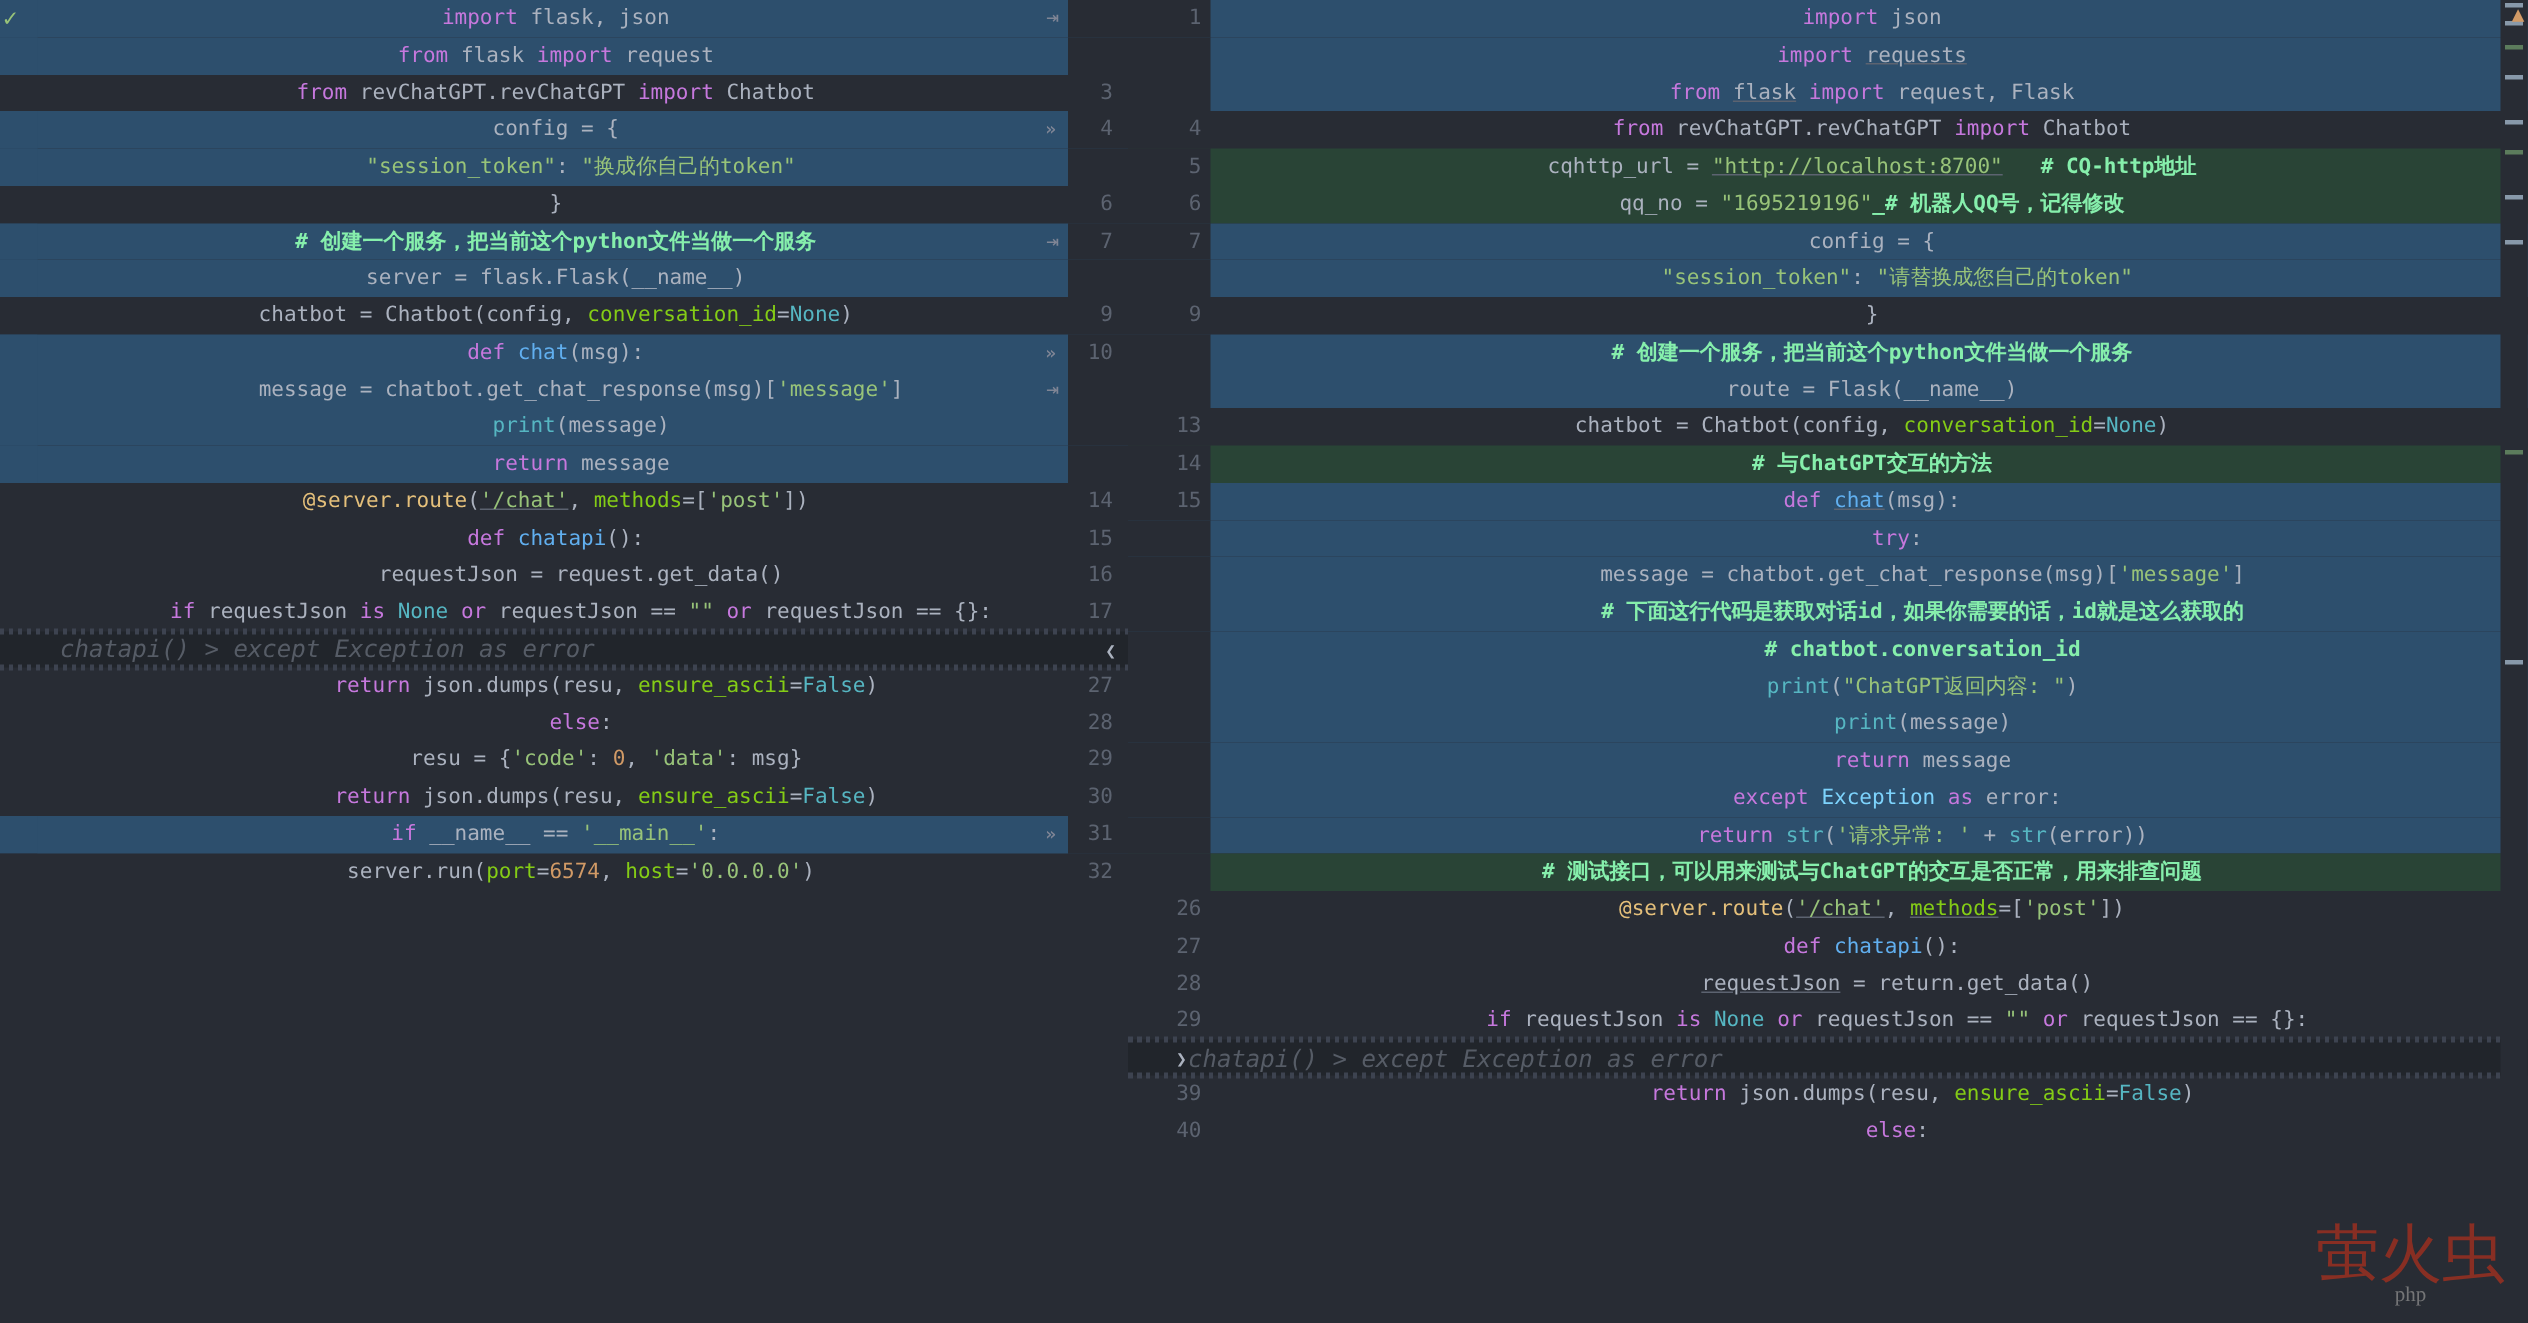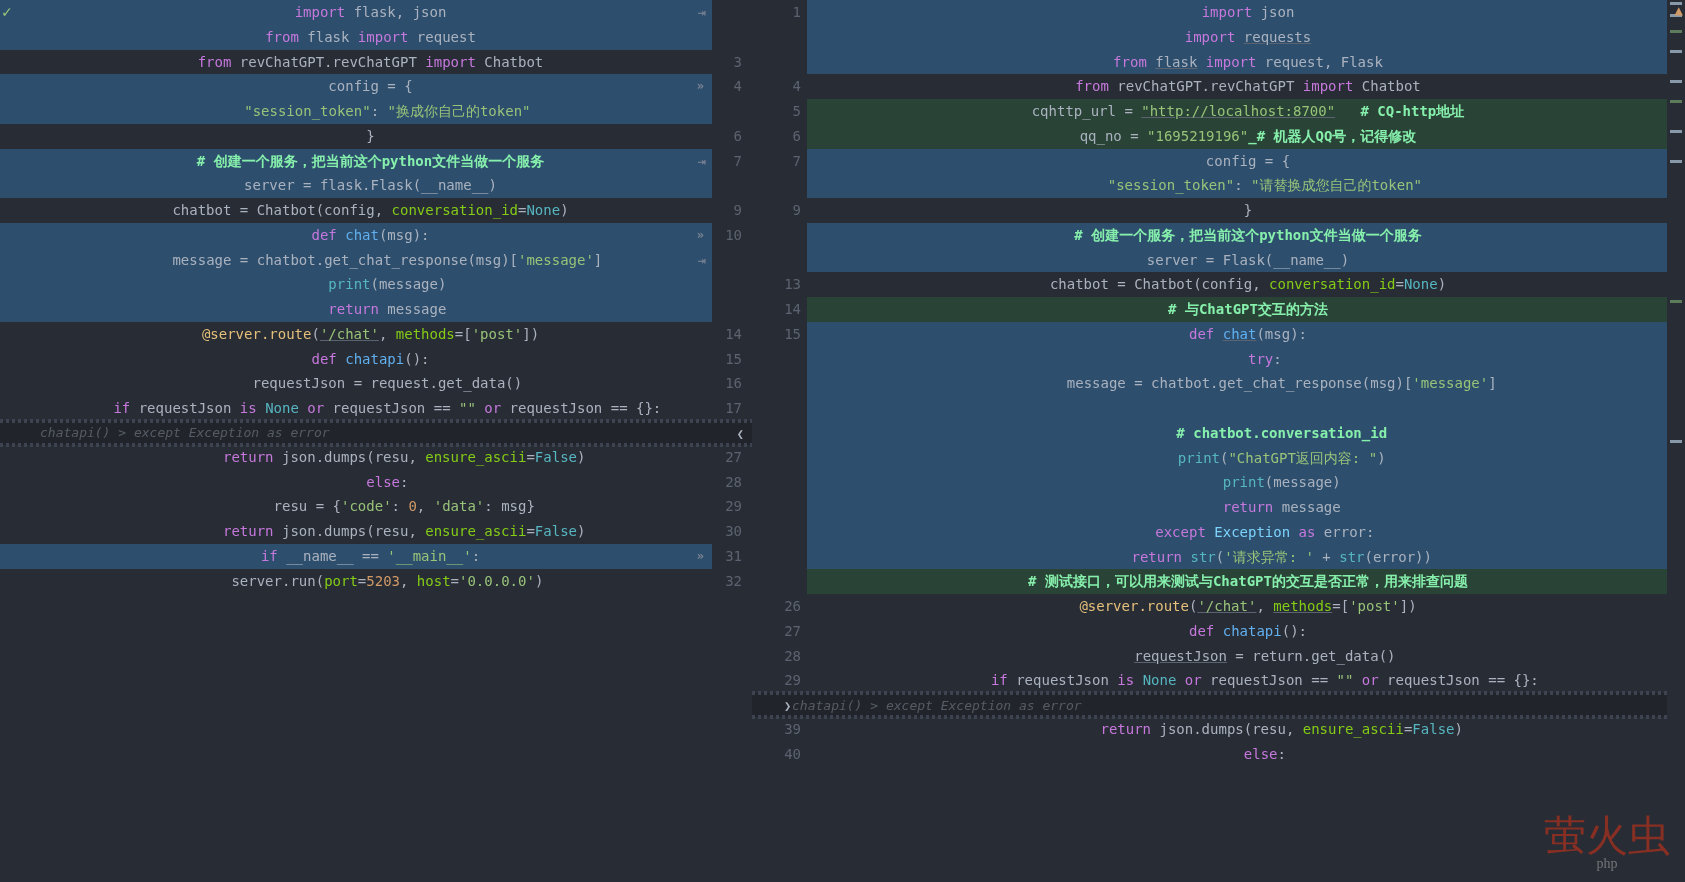--- a/index.html
+++ b/index.html
@@ -13,21 +13,21 @@
 .pane.right { flex:1; }
 .pane.right .gutter { width:55px; }
 .line { display:flex; height:24.75px; line-height:24.75px; white-space:pre; }
 .gutter { width:25px; text-align:right; color:#5c6370; padding-right:6px; flex-shrink:0; user-select:none; background:#282c34; }
 .gutter2 { width:40px; text-align:right; color:#5c6370; padding-right:10px; flex-shrink:0; user-select:none; background:#282c34; }
 .code { flex:1; padding-left:4px; overflow:hidden;text-align:center; }
 .hl-blue { background:#2d4f6d; }
 .hl-green { background:#294436; }
 .dim-gutter { color:#4b5363; }
 .fold-bar { height:24px; background:#21252b; display:flex; align-items:center; position:relative; }
-.fold-text { color:#565c66; font-style:italic; font-size:13px; padding-left:40px; }
+.fold-text { color:#565c66; font-style:italic; font-size:16px; padding-left:40px; }
 .zig { position:absolute; left:0; right:0; top:-2px; height:4px;
   background:repeating-linear-gradient(90deg,#3d4350,#3d4350 3px,transparent 3px,transparent 6px); }
 .zig.bot { top:auto; bottom:-2px; }
 .expand-icon { position:absolute; top:4px; color:#abb2bf; font-size:12px; padding:2px; }
 .left .expand-icon { right:6px; }
 .right .expand-icon { left:30px; }
 .action-icon { position:absolute; right:46px; color:#7f8595; font-size:14px; }
 .skip-icon { position:absolute; right:46px; color:#7f8595; font-size:12px; font-weight:bold; letter-spacing:2px;}
 .kw { color:#c678dd; }
 .str { color:#98c379; }
@@ -79,43 +79,43 @@
           <div class="zig"></div>
           <div class="zig bot"></div>
           <span class="fold-text">chatapi() &gt; except Exception as error</span>
           <span class="expand-icon">❮</span>
         </div>
         <div class="line "><div class="gutter "></div><div class="code"><span class="plain">        </span><span class="kw">return</span><span class="plain"> json.dumps(resu</span><span class="op">, </span><span class="param">ensure_ascii</span><span class="plain">=</span><span class="builtin">False</span><span class="plain">)</span></div><div class="gutter2 ">27</div></div>
         <div class="line "><div class="gutter "></div><div class="code"><span class="plain">    </span><span class="kw">else</span><span class="plain">:</span></div><div class="gutter2 ">28</div></div>
         <div class="line "><div class="gutter "></div><div class="code"><span class="plain">        resu = {</span><span class="str">'code'</span><span class="plain">: </span><span class="num">0</span><span class="op">, </span><span class="str">'data'</span><span class="plain">: msg}</span></div><div class="gutter2 ">29</div></div>
         <div class="line "><div class="gutter "></div><div class="code"><span class="plain">        </span><span class="kw">return</span><span class="plain"> json.dumps(resu</span><span class="op">, </span><span class="param">ensure_ascii</span><span class="plain">=</span><span class="builtin">False</span><span class="plain">)</span></div><div class="gutter2 ">30</div></div>
         <div class="line hl-blue"><div class="gutter lm-blue"></div><div class="code"><span class="kw">if</span><span class="plain"> __name__ == </span><span class="str">'__main__'</span><span class="plain">:</span></div><span class="skip-icon">»</span><div class="gutter2 ">31</div></div>
-        <div class="line "><div class="gutter "></div><div class="code"><span class="plain">    server.run(</span><span class="param">port</span><span class="plain">=</span><span class="num">5203</span><span class="op">, </span><span class="param">host</span><span class="plain">=</span><span class="str">'0.0.0.0'</span><span class="plain">)</span></div><div class="gutter2 ">32</div></div>
+        <div class="line "><div class="gutter "></div><div class="code"><span class="plain">    server.run(</span><span class="param">port</span><span class="plain">=</span><span class="num">6574</span><span class="op">, </span><span class="param">host</span><span class="plain">=</span><span class="str">'0.0.0.0'</span><span class="plain">)</span></div><div class="gutter2 ">32</div></div>
       </div>
   </div>
   <div class="pane right">
     <span class="warn-tri">▲</span>
     <div id="right-lines">
         <div class="line hl-blue"><div class="gutter " style="width:55px">1</div><div class="code"><span class="kw">import</span><span class="plain"> json</span></div></div>
         <div class="line hl-blue"><div class="gutter dim-gutter" style="width:55px"></div><div class="code"><span class="kw">import</span><span class="plain"> </span><span class="und plain">requests</span></div></div>
         <div class="line hl-blue"><div class="gutter dim-gutter" style="width:55px"></div><div class="code"><span class="kw">from</span><span class="plain"> </span><span class="und plain">flask</span><span class="plain"> </span><span class="kw">import</span><span class="plain"> request</span><span class="op">, </span><span class="plain">Flask</span></div></div>
         <div class="line "><div class="gutter " style="width:55px">4</div><div class="code"><span class="kw">from</span><span class="plain"> revChatGPT.revChatGPT </span><span class="kw">import</span><span class="plain"> Chatbot</span></div></div>
         <div class="line hl-green"><div class="gutter " style="width:55px">5</div><div class="code"><span class="plain">cqhttp_url = </span><span class="str und">"http://localhost:8700"</span><span class="plain">   </span><span class="comment"># CQ-http地址</span></div></div>
         <div class="line hl-green"><div class="gutter " style="width:55px">6</div><div class="code"><span class="plain">qq_no = </span><span class="str">"1695219196"</span><span class="comment">_# 机器人QQ号，记得修改</span></div></div>
         <div class="line hl-blue"><div class="gutter " style="width:55px">7</div><div class="code"><span class="plain">config = {</span></div></div>
         <div class="line hl-blue"><div class="gutter dim-gutter" style="width:55px"></div><div class="code"><span class="plain">    </span><span class="str">"session_token"</span><span class="plain">: </span><span class="str">"请替换成您自己的token"</span></div></div>
         <div class="line "><div class="gutter " style="width:55px">9</div><div class="code"><span class="plain">}</span></div></div>
         <div class="line hl-blue"><div class="gutter dim-gutter" style="width:55px"></div><div class="code"><span class="comment"># 创建一个服务，把当前这个python文件当做一个服务</span></div></div>
-        <div class="line hl-blue"><div class="gutter dim-gutter" style="width:55px"></div><div class="code"><span class="plain">server = Flask(__name__)</span></div></div>
+        <div class="line hl-blue"><div class="gutter dim-gutter" style="width:55px"></div><div class="code"><span class="plain">route = Flask(__name__)</span></div></div>
         <div class="line "><div class="gutter " style="width:55px">13</div><div class="code"><span class="plain">chatbot = Chatbot(config</span><span class="op">, </span><span class="param">conversation_id</span><span class="plain">=</span><span class="builtin">None</span><span class="plain">)</span></div></div>
         <div class="line hl-green"><div class="gutter " style="width:55px">14</div><div class="code"><span class="comment"># 与ChatGPT交互的方法</span></div></div>
         <div class="line hl-blue"><div class="gutter " style="width:55px">15</div><div class="code"><span class="kw">def </span><span class="fn und">chat</span><span class="plain">(msg):</span></div></div>
         <div class="line hl-blue"><div class="gutter dim-gutter" style="width:55px"></div><div class="code"><span class="plain">    </span><span class="kw">try</span><span class="plain">:</span></div></div>
         <div class="line hl-blue"><div class="gutter dim-gutter" style="width:55px"></div><div class="code"><span class="plain">        message = chatbot.get_chat_response(msg)[</span><span class="str">'message'</span><span class="plain">]</span></div></div>
-        <div class="line hl-blue"><div class="gutter dim-gutter" style="width:55px"></div><div class="code"><span class="plain">        </span></div></div>
+        <div class="line hl-blue"><div class="gutter dim-gutter" style="width:55px"></div><div class="code"><span class="plain">        </span><span class="comment"># 下面这行代码是获取对话id，如果你需要的话，id就是这么获取的</span></div></div>
         <div class="line hl-blue"><div class="gutter dim-gutter" style="width:55px"></div><div class="code"><span class="plain">        </span><span class="comment"># chatbot.conversation_id</span></div></div>
         <div class="line hl-blue"><div class="gutter dim-gutter" style="width:55px"></div><div class="code"><span class="plain">        </span><span class="builtin">print</span><span class="plain">(</span><span class="str">"ChatGPT返回内容: "</span><span class="plain">)</span></div></div>
         <div class="line hl-blue"><div class="gutter dim-gutter" style="width:55px"></div><div class="code"><span class="plain">        </span><span class="builtin">print</span><span class="plain">(message)</span></div></div>
         <div class="line hl-blue"><div class="gutter dim-gutter" style="width:55px"></div><div class="code"><span class="plain">        </span><span class="kw">return</span><span class="plain"> message</span></div></div>
         <div class="line hl-blue"><div class="gutter dim-gutter" style="width:55px"></div><div class="code"><span class="plain">    </span><span class="kw">except</span><span class="plain"> </span><span class="self">Exception</span><span class="plain"> </span><span class="kw">as</span><span class="plain"> error:</span></div></div>
         <div class="line hl-blue"><div class="gutter dim-gutter" style="width:55px"></div><div class="code"><span class="plain">        </span><span class="kw">return</span><span class="plain"> </span><span class="builtin">str</span><span class="plain">(</span><span class="str">'请求异常: '</span><span class="plain"> + </span><span class="builtin">str</span><span class="plain">(error))</span></div></div>
         <div class="line hl-green"><div class="gutter dim-gutter" style="width:55px"></div><div class="code"><span class="comment"># 测试接口，可以用来测试与ChatGPT的交互是否正常，用来排查问题</span></div></div>
         <div class="line "><div class="gutter " style="width:55px">26</div><div class="code"><span class="deco">@server.route</span><span class="plain">(</span><span class="str und">'/chat'</span><span class="op">, </span><span class="param und">methods</span><span class="plain">=[</span><span class="str">'post'</span><span class="plain">])</span></div></div>
         <div class="line "><div class="gutter " style="width:55px">27</div><div class="code"><span class="kw">def </span><span class="fn">chatapi</span><span class="plain">():</span></div></div>
         <div class="line "><div class="gutter " style="width:55px">28</div><div class="code"><span class="plain">    </span><span class="und plain">requestJson</span><span class="plain"> = return.get_data()</span></div></div>

